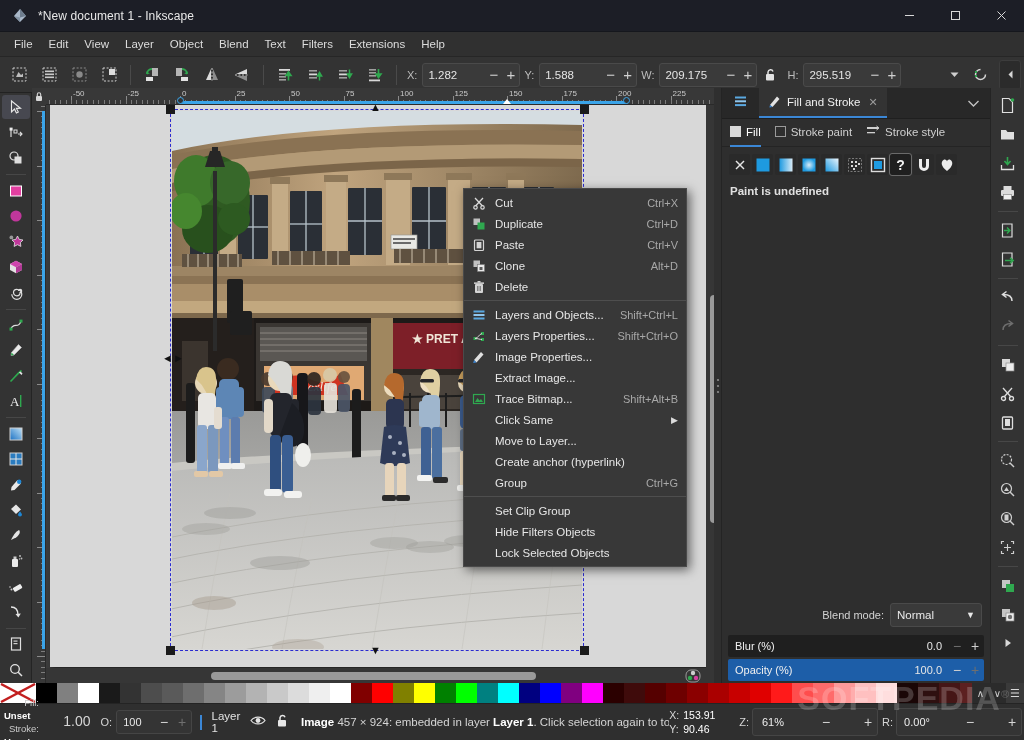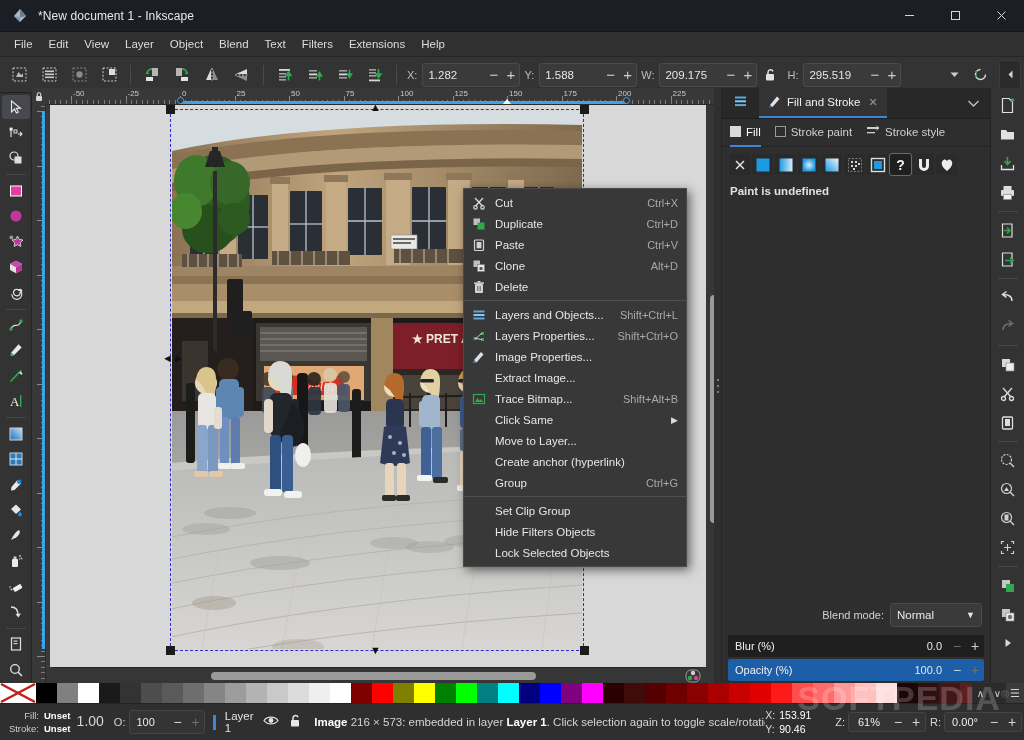--- a/index.html
+++ b/index.html
@@ -240,21 +240,21 @@
   .layer-ind { display: flex; align-items: center; gap: 9px; margin-left: 8px; }
   .layer-bar { width: 3px; height: 15px; background: #3b87d6; }
   .layer-name { color: #e2e2e2; font-size: 11.5px; }
   .status-msg { margin-left: 12px; color: #d5d5d5; font-size: 11.5px; white-space: nowrap; overflow:hidden; }
   .status-msg b { color: #ffffff; }
   .coords { display: flex; align-items: center; margin-left: auto; gap: 4px; padding-right: 2px; }
   .coord-block { font-size: 10.5px; color: #d9d9d9; line-height: 14px; display:grid; grid-template-columns: 14px 52px; }
   .coord-block .cv { text-align: left; color: #ffffff; }
   .zoom-block { display:flex; align-items:center; gap:3px; }
   .zoom-block .zl { color:#d6d6d6; font-size:11px; }
-  .zbox { display:flex; align-items:center; height:20px; background:#343434; border:1px solid #454545; border-radius:3px; }
+  .zbox { display:flex; align-items:center; height:28px; background:#343434; border:1px solid #454545; border-radius:3px;gap:24px; }
   .zbox input { width: 40px; background:transparent; border:0; color:#eee; font-size:11px; text-align:center; outline:none; font-family:"Liberation Sans",sans-serif;}
   .zstep { width:18px; text-align:center; color:#d6d6d6; font-size:14px; }
 
   
   .ctxmenu {
     position: absolute; left: 463px; top: 188px; width: 224px;
     background: #383838; border: 1px solid #4a4a4a;
     box-shadow: 3px 3px 10px rgba(0,0,0,.55); padding: 3px 0; z-index: 50;
   }
   .ctx-item {
@@ -1636,21 +1636,21 @@
       </span>
       <span>
         <svg width="14" height="15" viewBox="0 0 14 15">
           <rect x="3" y="7" width="8" height="6.5" rx="1" fill="#e8e8e8"></rect>
           <path d="M5 7 V4.6 a2.6 2.6 0 0 1 5 -0.4" fill="none" stroke="#e8e8e8" stroke-width="1.5"></path>
         </svg>
       </span>
     </div>
 
     <div class="status-msg">
-      <b>Image</b><span> </span><span>216 × 573</span><span>: embedded in layer</span><span> </span><b>Layer 1</b><span>. Click selection again to toggle scale/rotation handles.</span>
+      <b>Image</b><span> </span><span>457 × 924</span><span>: embedded in layer</span><span> </span><b>Layer 1</b><span>. Click selection again to toggle scale/rotation handles.</span>
     </div>
 
     <div class="coords">
       <div class="coord-block">
         <span>X:</span>
           <span class="cv">153.91</span>
         <span>Y:</span>
           <span class="cv">90.46</span>
       </div>
       <div class="zoom-block">

